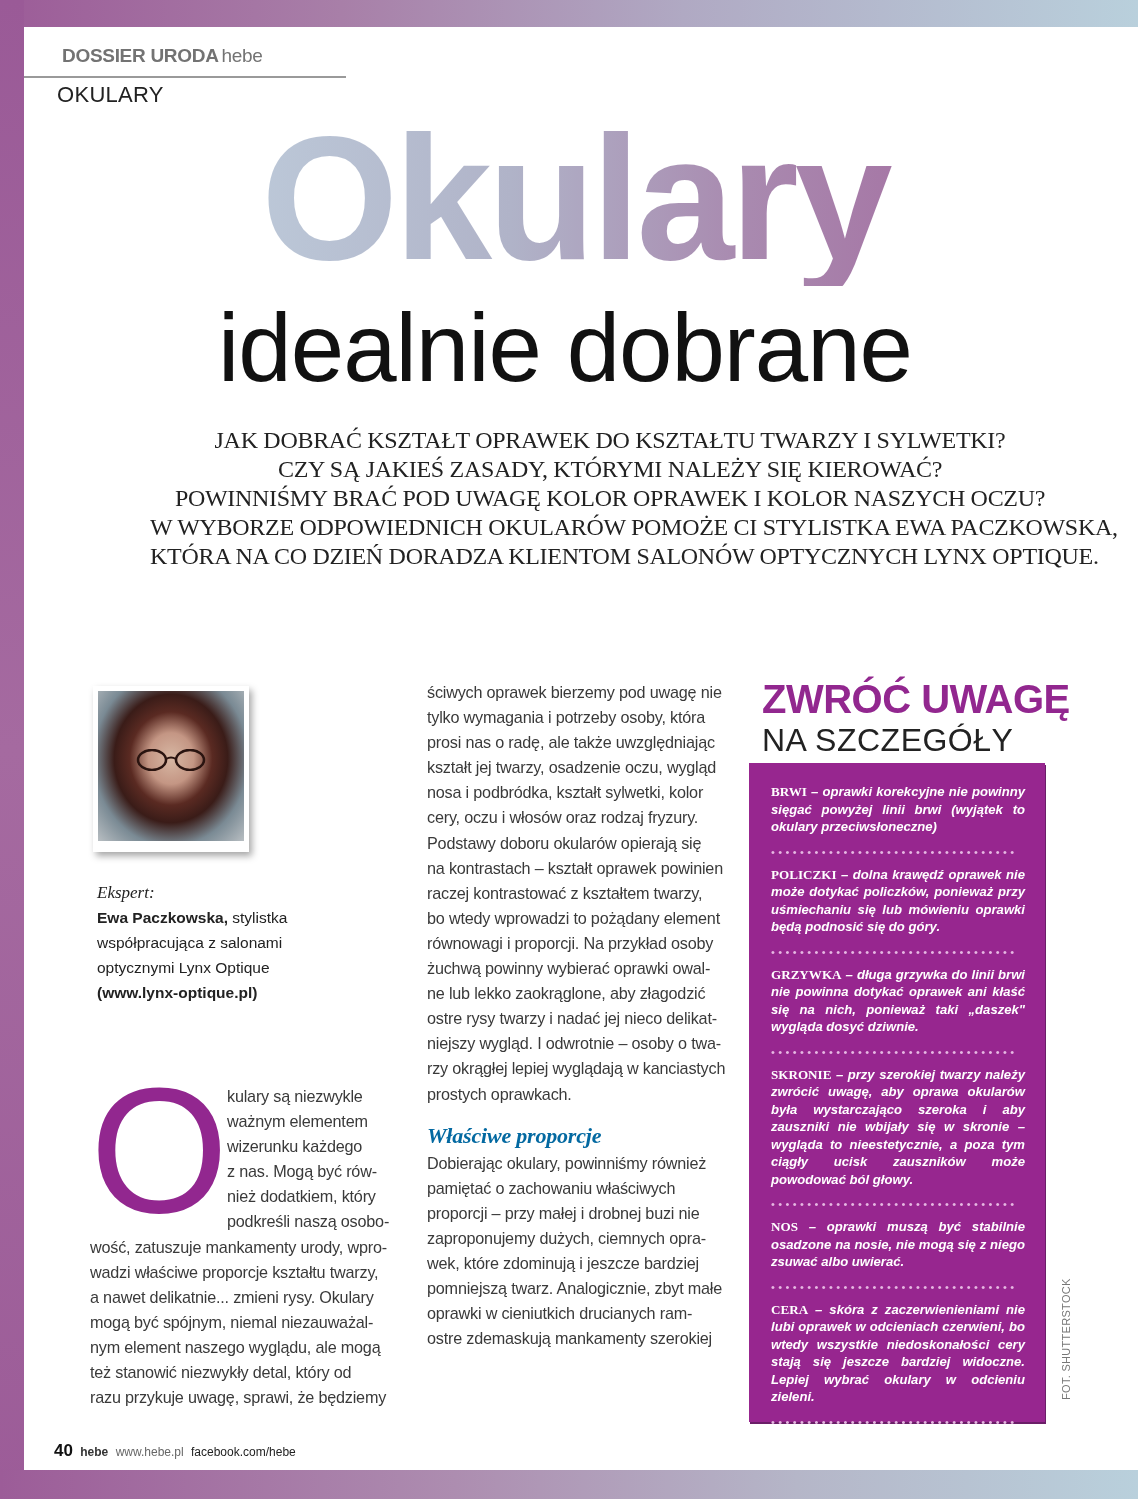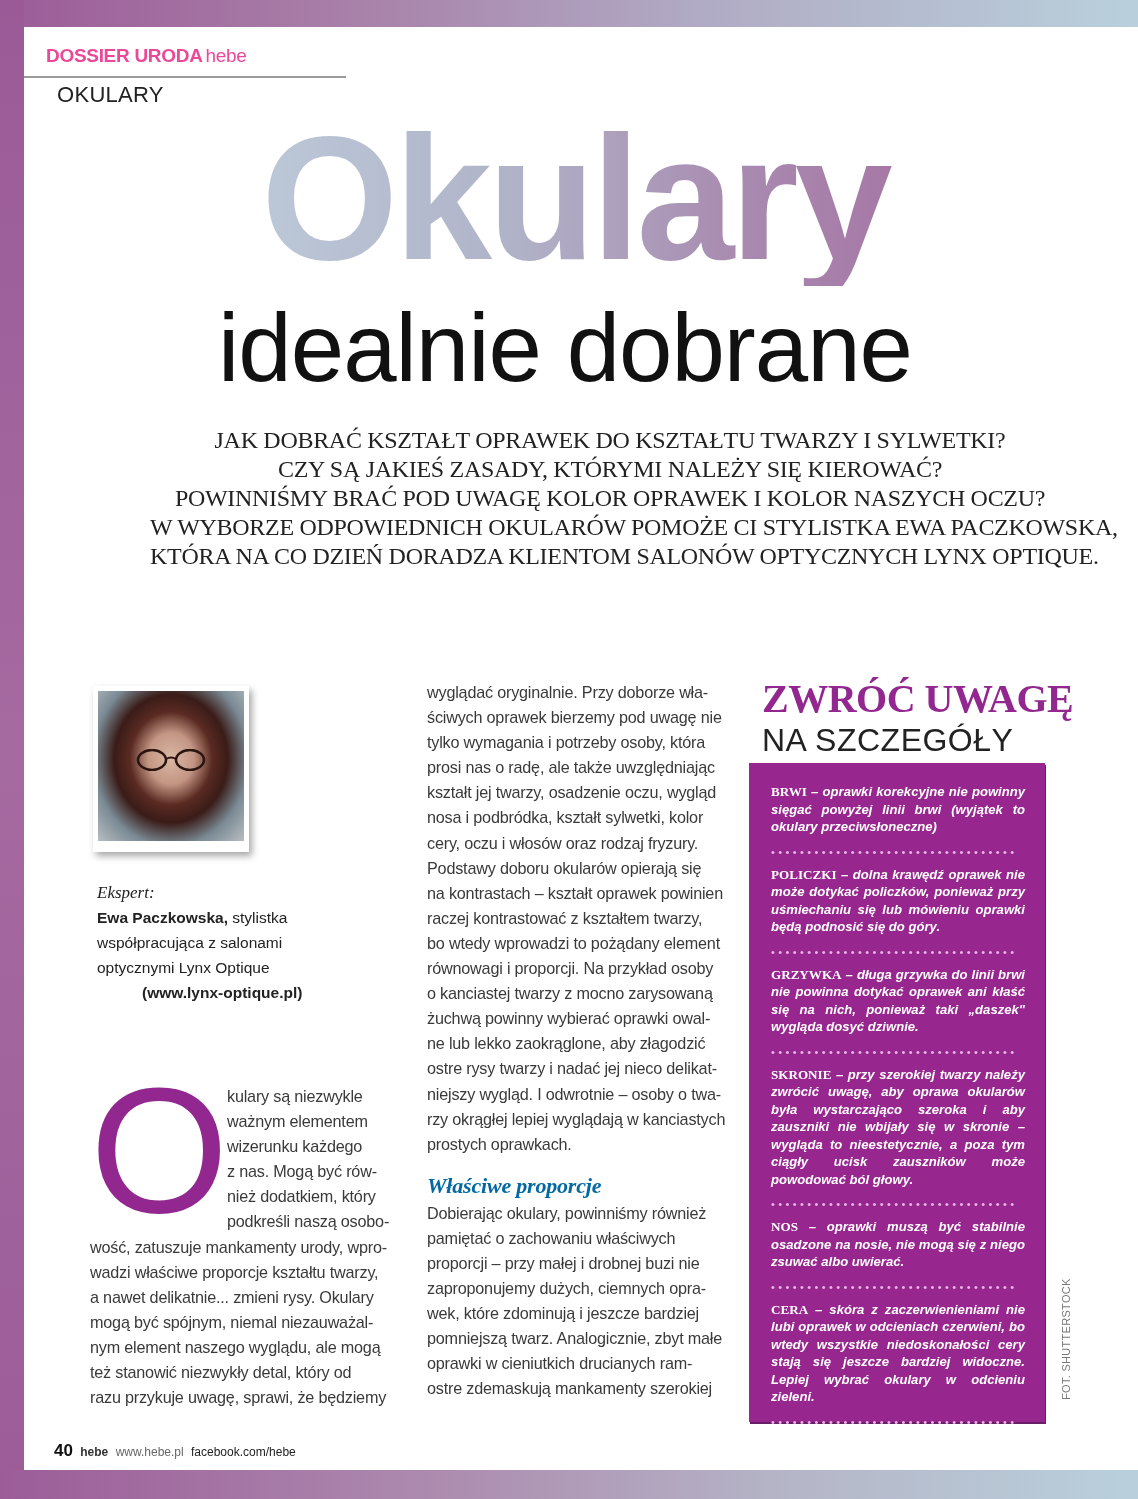--- a/index.html
+++ b/index.html
@@ -14,22 +14,22 @@
   }
   .left-bar {
     position:absolute; left:0; top:0; width:24px; height:1499px;
     background: linear-gradient(180deg, #9a5a97 0%, #a56aa0 50%, #9c5c98 100%);
   }
   .bottom-band {
     position:absolute; left:0; top:1470px; width:1138px; height:29px;
     background: linear-gradient(90deg, #9c5c98 0%, #ad8db0 40%, #b5b6c8 70%, #b9d0dc 100%);
   }
   .section-label {
-    position:absolute; left:46px; top:45px;
-    font-weight:bold; font-size:19px; color:#ec4899; letter-spacing:-0.3px;
+    position:absolute; left:62px; top:45px;
+    font-weight:bold; font-size:19px; color:#737373; letter-spacing:-0.3px;
   }
   .section-label .brand { font-weight:normal; margin-left:3px; }
   .section-rule {
     position:absolute; left:24px; top:76px; width:322px; height:2px; background:#9a9a9a;
   }
   .category {
     position:absolute; left:57px; top:82px; font-size:22px; color:#222; font-weight:300;
     letter-spacing:0.3px;
   }
   .title-main {
@@ -57,39 +57,39 @@
     background: radial-gradient(ellipse at 50% 45%, #d8b8a4 0%, #c49684 22%, #5a2a22 40%, #3a1c18 55%, #7a8a94 75%, #b8bec2 100%);
   }
   .photo .glasses {
     position:absolute; top:58px; left:38px; width:70px; height:22px;
   }
   .expert {
     position:absolute; left:97px; top:880px; width:260px; font-size:15.5px; line-height:25px; color:#222;
   }
   .expert .label { font-family:"Liberation Serif", serif; font-style:italic; font-size:17px; }
   .expert .name { font-weight:bold; }
-  .expert .url { font-weight:bold;margin-left:45px; }
+  .expert .url { font-weight:bold; }
   .col {
     position:absolute; font-size:16.2px; line-height:25.1px; color:#3a3a3a; letter-spacing:-0.2px;
   }
   .col div { white-space:nowrap; }
   .col1 { left:90px; top:1084px; width:300px; }
   .dropcap {
     position:absolute; left:90px; top:1076px; font-size:178px; line-height:150px; color:#92278f;
     font-weight:normal; font-family:"Liberation Sans", sans-serif;
   }
   .col1 .indented { padding-left:137px; }
   .col2 { left:427px; top:680px; width:310px; }
   .subhead {
     font-family:"Liberation Serif", serif; font-style:italic; font-weight:bold; color:#0369a1;
     font-size:22px; line-height:30px; margin-top:14px;
   }
   .aside-title {
     position:absolute; left:762px; top:676px; font-size:40px; font-weight:bold; color:#92278f;
-    letter-spacing:-0.5px; line-height:46px;font-family:Liberation Serif, serif;
+    letter-spacing:-0.5px; line-height:46px;
   }
   .aside-subtitle {
     position:absolute; left:762px; top:720px; font-size:32px; color:#222; font-weight:normal;
     letter-spacing:0.5px; line-height:40px;
   }
   .aside-box {
     position:absolute; left:749px; top:763px; width:296px; height:659px;
     background:#97268f; box-shadow: 1px 2px 0 #6b1e68;
     padding:20px 20px 0 22px; box-sizing:border-box;
   }
@@ -167,33 +167,31 @@
   <div>wość, zatuszuje mankamenty urody, wpro-</div>
   <div>wadzi właściwe proporcje kształtu twarzy,</div>
   <div>a nawet delikatnie... zmieni rysy. Okulary</div>
   <div>mogą być spójnym, niemal niezauważal-</div>
   <div>nym element naszego wyglądu, ale mogą</div>
   <div>też stanowić niezwykły detal, który od</div>
   <div>razu przykuje uwagę, sprawi, że będziemy</div>
 </div>
 
 <div class="col col2">
-  <div>wyglądać oryginalnie. Przy doborze wła-</div>
   <div>ściwych oprawek bierzemy pod uwagę nie</div>
   <div>tylko wymagania i potrzeby osoby, która</div>
   <div>prosi nas o radę, ale także uwzględniając</div>
   <div>kształt jej twarzy, osadzenie oczu, wygląd</div>
   <div>nosa i podbródka, kształt sylwetki, kolor</div>
   <div>cery, oczu i włosów oraz rodzaj fryzury.</div>
   <div>Podstawy doboru okularów opierają się</div>
   <div>na kontrastach – kształt oprawek powinien</div>
   <div>raczej kontrastować z kształtem twarzy,</div>
   <div>bo wtedy wprowadzi to pożądany element</div>
   <div>równowagi i proporcji. Na przykład osoby</div>
-  <div>o kanciastej twarzy z mocno zarysowaną</div>
   <div>żuchwą powinny wybierać oprawki owal-</div>
   <div>ne lub lekko zaokrąglone, aby złagodzić</div>
   <div>ostre rysy twarzy i nadać jej nieco delikat-</div>
   <div>niejszy wygląd. I odwrotnie – osoby o twa-</div>
   <div>rzy okrągłej lepiej wyglądają w kanciastych</div>
   <div>prostych oprawkach.</div>
   <div class="subhead">Właściwe proporcje</div>
   <div>Dobierając okulary, powinniśmy również</div>
   <div>pamiętać o zachowaniu właściwych</div>
   <div>proporcji – przy małej i drobnej buzi nie</div>

